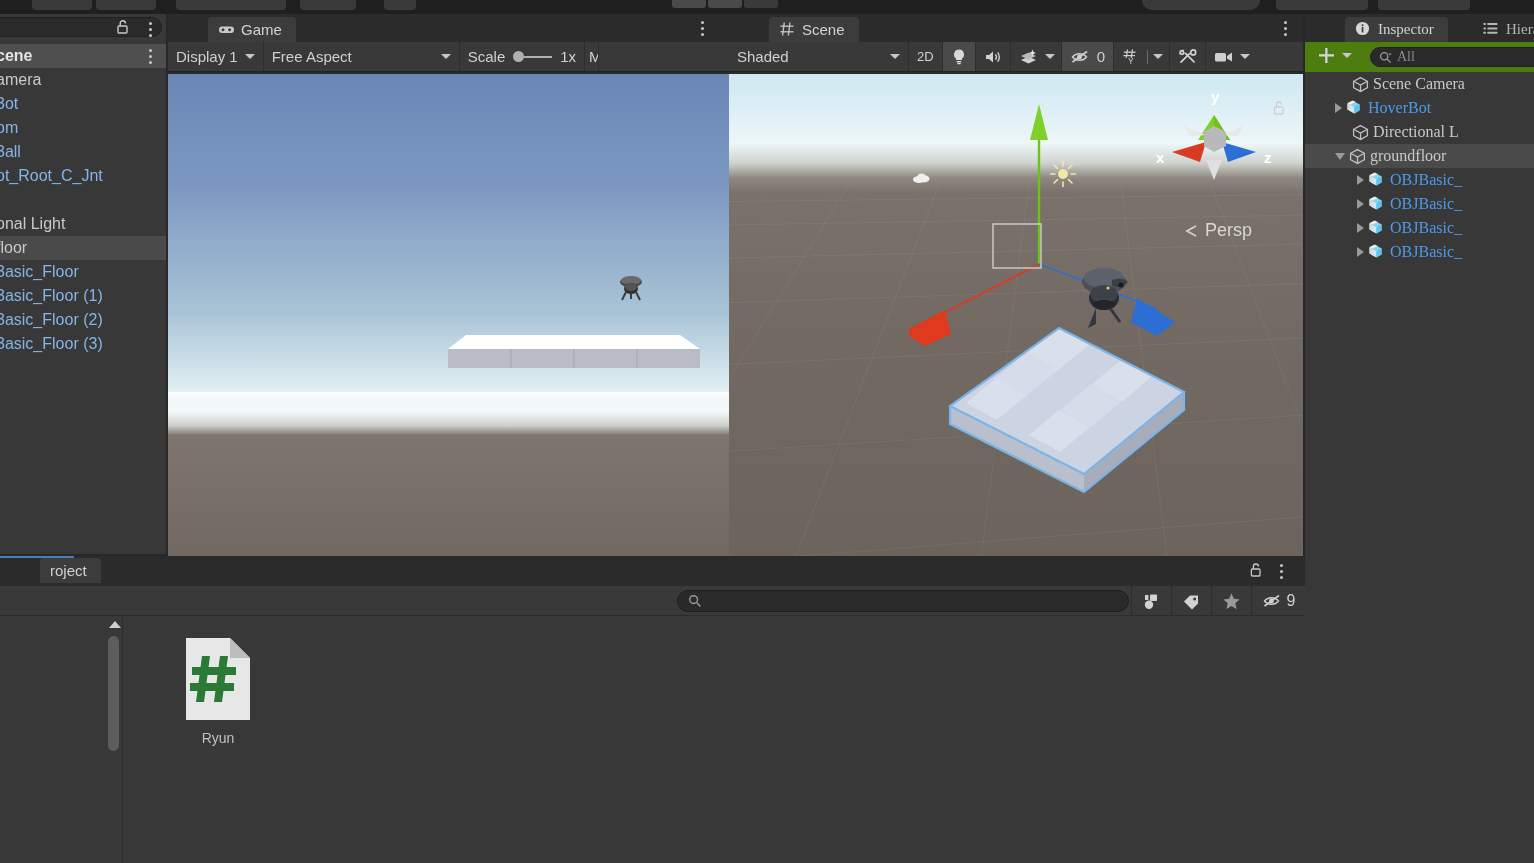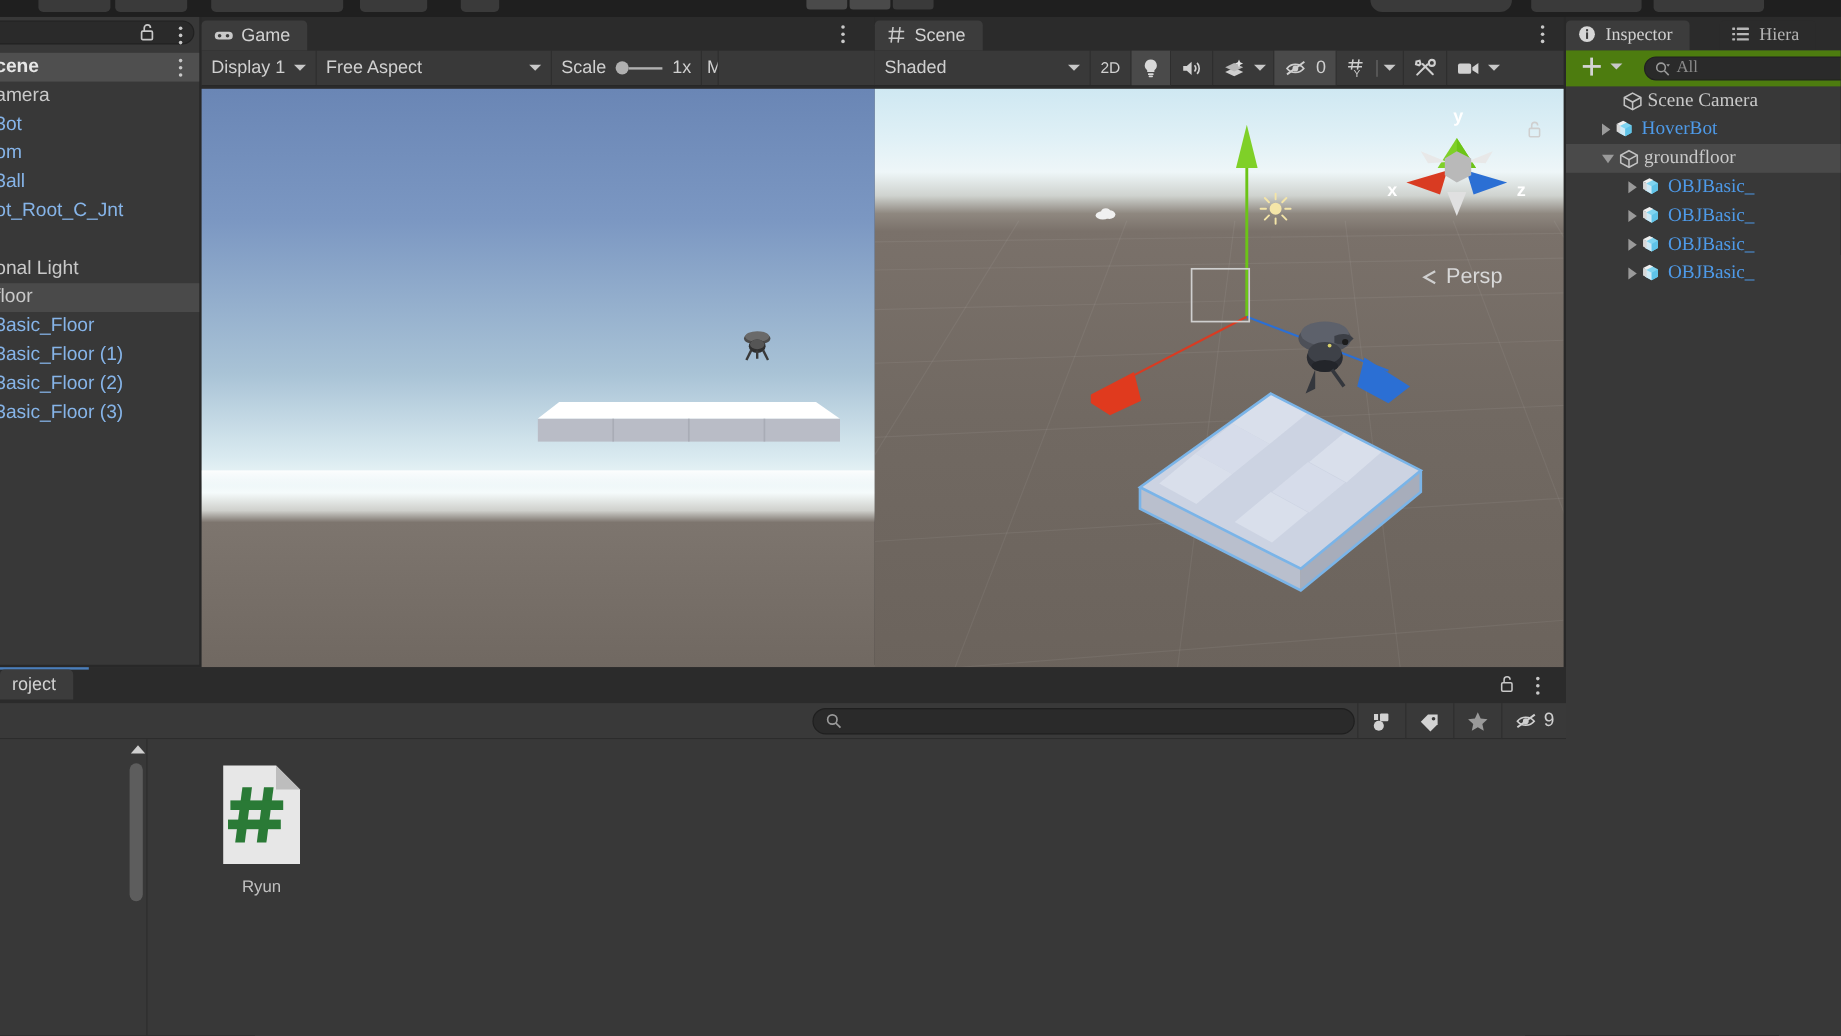--- a/index.html
+++ b/index.html
@@ -17,20 +17,21 @@
   .abs { position: absolute; }
   .tabstrip { background: #2b2b2b; height: 28px; position: relative; }
   .tab {
     position: absolute; top: 3px; height: 25px;
     background: #3c3c3c; color: #d2d2d2;
     font-size: 15px; line-height: 25px;
     padding: 0 14px 0 10px;
     border-radius: 4px 4px 0 0;
     display: flex; align-items: center; gap: 6px;
     white-space: nowrap;
+    margin-left: 40px;
   }
   .tab.inactive { background: #2b2b2b; color: #b4b4b4; }
   .tab .ticon { display:inline-block; width:17px; height:17px; flex:0 0 auto; }
   .kebab {
     position: absolute; width: 16px; height: 22px;
     display: flex; flex-direction: column; justify-content: center;
     align-items: center; gap: 3px;
   }
   .kebab i { display:block; width:3px; height:3px; border-radius:50%; background:#c8c8c8; }
 
@@ -572,20 +573,31 @@
             <svg width="18" height="17" viewBox="0 0 18 17">
               <polygon points="3,4.4 8.4,1.6 13.6,4.4 13.6,10.6 8.4,13.6 3,10.6" fill="#7fd4f0"></polygon>
               <polygon points="3,4.4 8.4,7.3 8.4,13.6 3,10.6" fill="#cfe9f5"></polygon>
               <polygon points="8.4,7.3 13.6,4.4 13.6,10.6 8.4,13.6" fill="#5fc3e8"></polygon>
               <polygon points="1.2,3.3 6.6,0.6 9.6,2.1 4.2,4.8" fill="#efefef"></polygon>
               <polygon points="1.2,3.3 4.2,4.8 4.2,11 1.2,9.5" fill="#d8d8d8"></polygon>
             </svg>
           </span>
           <span>HoverBot</span>
         </div>
+        <div class="hr2" style="padding-left: 30px;">
+          <span class="spacer"></span>
+          <span style="display: inline-flex; align-items: center; flex: 0 0 auto;">
+            <svg width="17" height="17" viewBox="0 0 17 17">
+              <polygon points="8.5,1.6 15.4,5.3 15.4,11.7 8.5,15.4 1.6,11.7 1.6,5.3" fill="none" stroke="#c2c2c2" stroke-width="1.3"></polygon>
+              <polyline points="1.6,5.3 8.5,9 15.4,5.3" fill="none" stroke="#c2c2c2" stroke-width="1.3"></polyline>
+              <line x1="8.5" y1="9" x2="8.5" y2="15.4" stroke="#c2c2c2" stroke-width="1.3"></line>
+            </svg>
+          </span>
+          <span>Directional L</span>
+        </div>
         <div class="hr2 sel" style="padding-left: 30px;">
           <span class="tri open"></span>
           <span style="display: inline-flex; align-items: center; flex: 0 0 auto;">
             <svg width="17" height="17" viewBox="0 0 17 17">
               <polygon points="8.5,1.6 15.4,5.3 15.4,11.7 8.5,15.4 1.6,11.7 1.6,5.3" fill="none" stroke="#c2c2c2" stroke-width="1.3"></polygon>
               <polyline points="1.6,5.3 8.5,9 15.4,5.3" fill="none" stroke="#c2c2c2" stroke-width="1.3"></polyline>
               <line x1="8.5" y1="9" x2="8.5" y2="15.4" stroke="#c2c2c2" stroke-width="1.3"></line>
             </svg>
           </span>
           <span>groundfloor</span>

